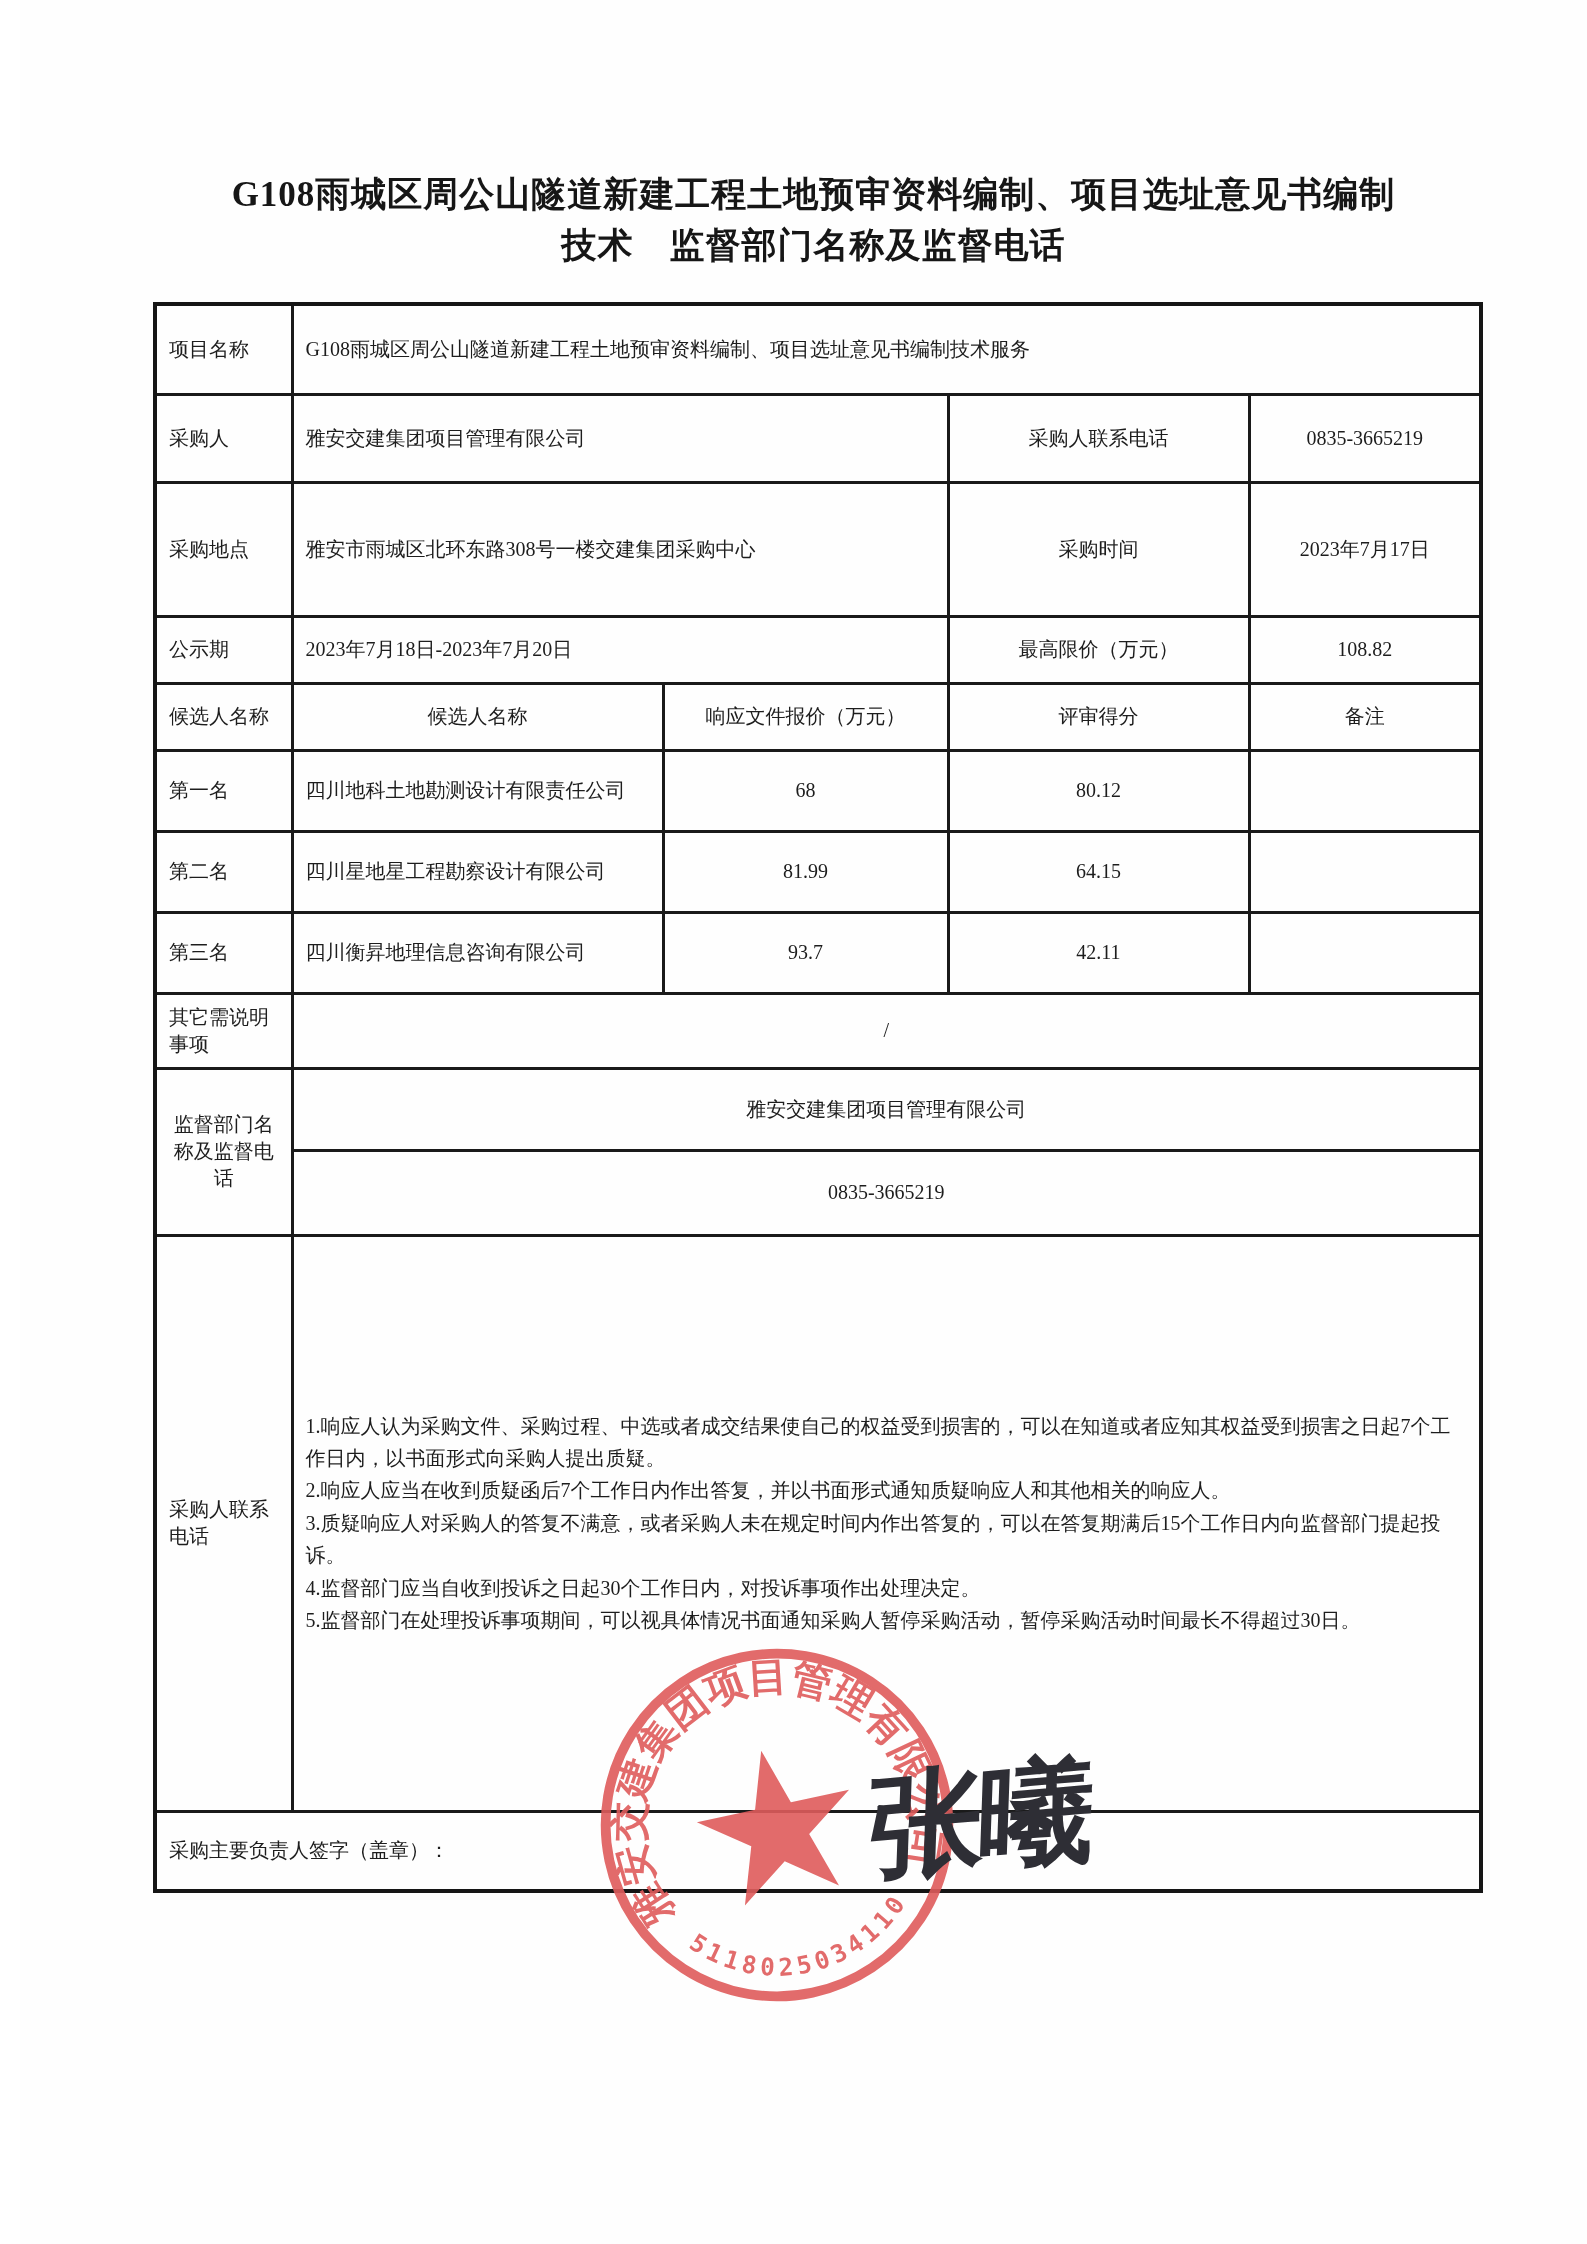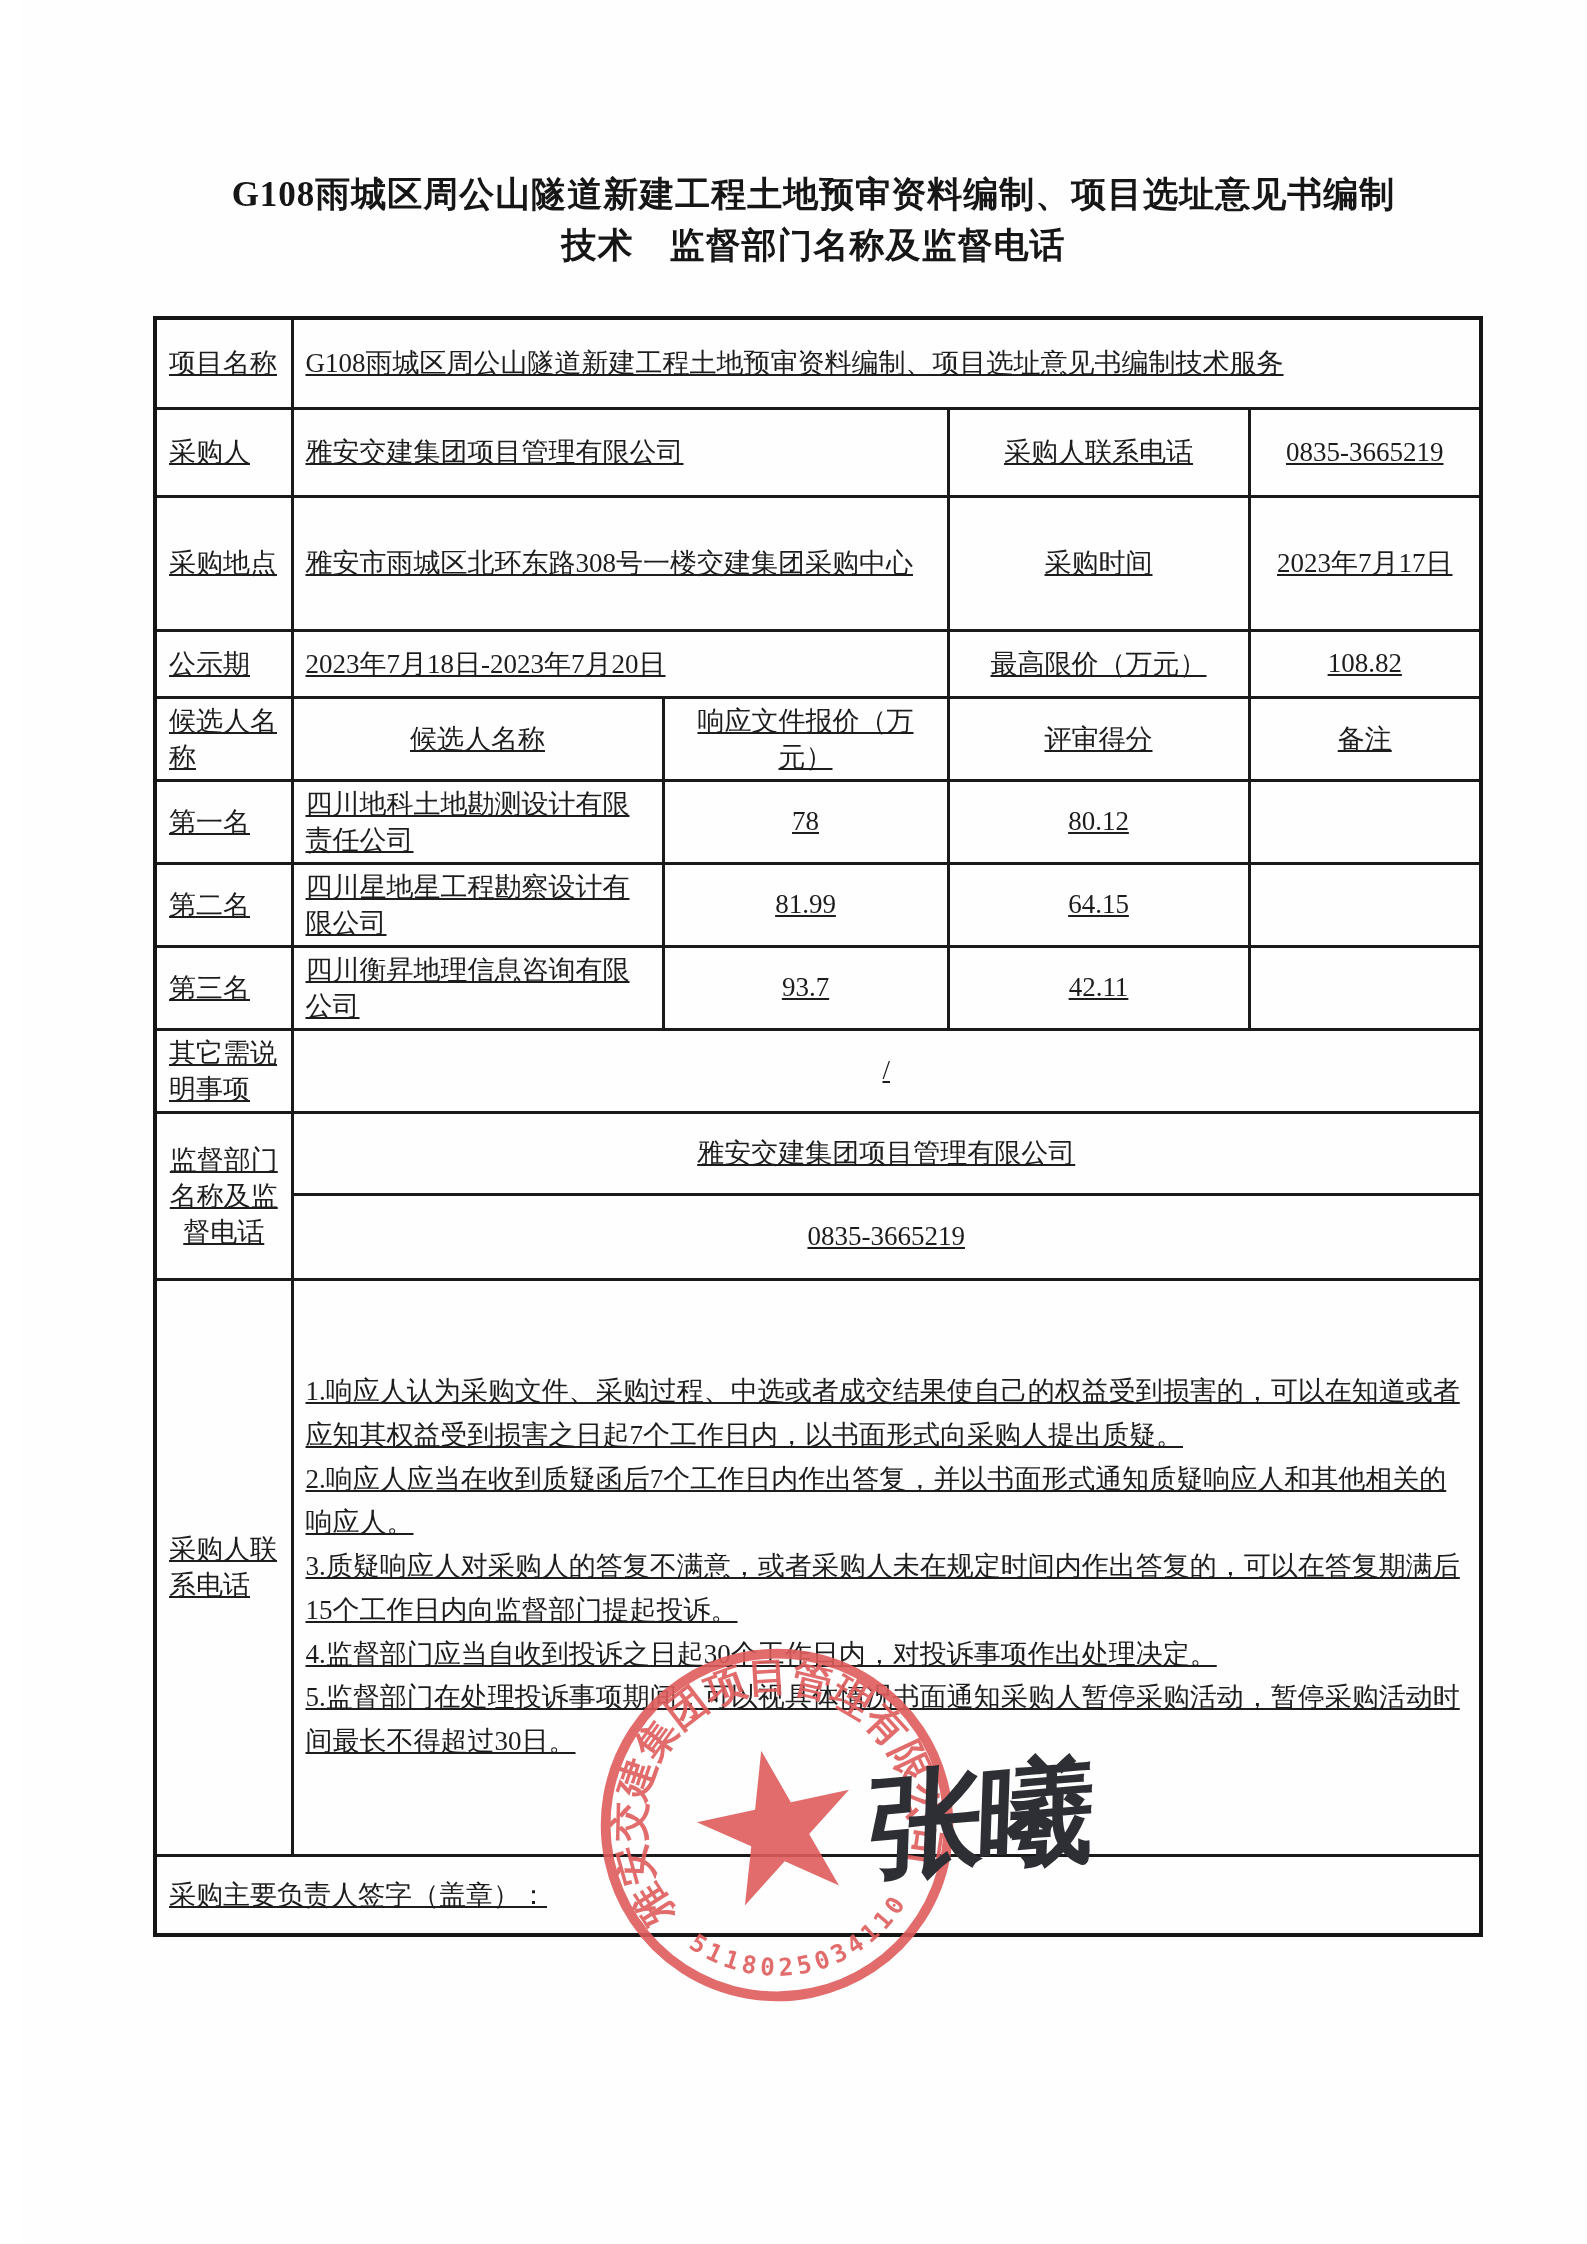--- a/index.html
+++ b/index.html
@@ -11,23 +11,23 @@
     color:#1d1d1d;
     overflow:hidden;
     margin-left:20px;
   }
   .title{
     position:absolute;left:0;top:170px;width:1587px;
     text-align:center;font-weight:bold;font-size:35px;line-height:1.45;
     color:#161616;letter-spacing:1px;
   }
   table.doc{
-    position:absolute;left:133px;top:316px;width:1326px;
+    position:absolute;left:133px;top:302px;width:1326px;
     border-collapse:collapse;table-layout:fixed;
-    font-size:27px;color:#1d1d1d;text-decoration:underline;
+    font-size:20px;color:#1d1d1d;
   }
   table.doc td{
     border:3px solid #1a1a1a;
     padding:4px 12px;
     vertical-align:middle;
     overflow:hidden;
   }
   table.doc{border:4px solid #151515;}
   td.lbl{text-align:left;padding-left:8px;}
   td.lft{text-align:left;}
@@ -102,21 +102,21 @@
       <td class="lbl">候选人名称</td>
       <td class="ctr">候选人名称</td>
       <td class="ctr">响应文件报价（万元）</td>
       <td class="ctr">评审得分</td>
       <td class="ctr">备注</td>
     </tr>
 
     <tr style="height:81px">
       <td class="lbl">第一名</td>
       <td class="lft">四川地科土地勘测设计有限责任公司</td>
-      <td class="ctr">78</td>
+      <td class="ctr">68</td>
       <td class="ctr">80.12</td>
       <td class="ctr"></td>
     </tr>
 
     <tr style="height:81px">
       <td class="lbl">第二名</td>
       <td class="lft">四川星地星工程勘察设计有限公司</td>
       <td class="ctr">81.99</td>
       <td class="ctr">64.15</td>
       <td class="ctr"></td>

